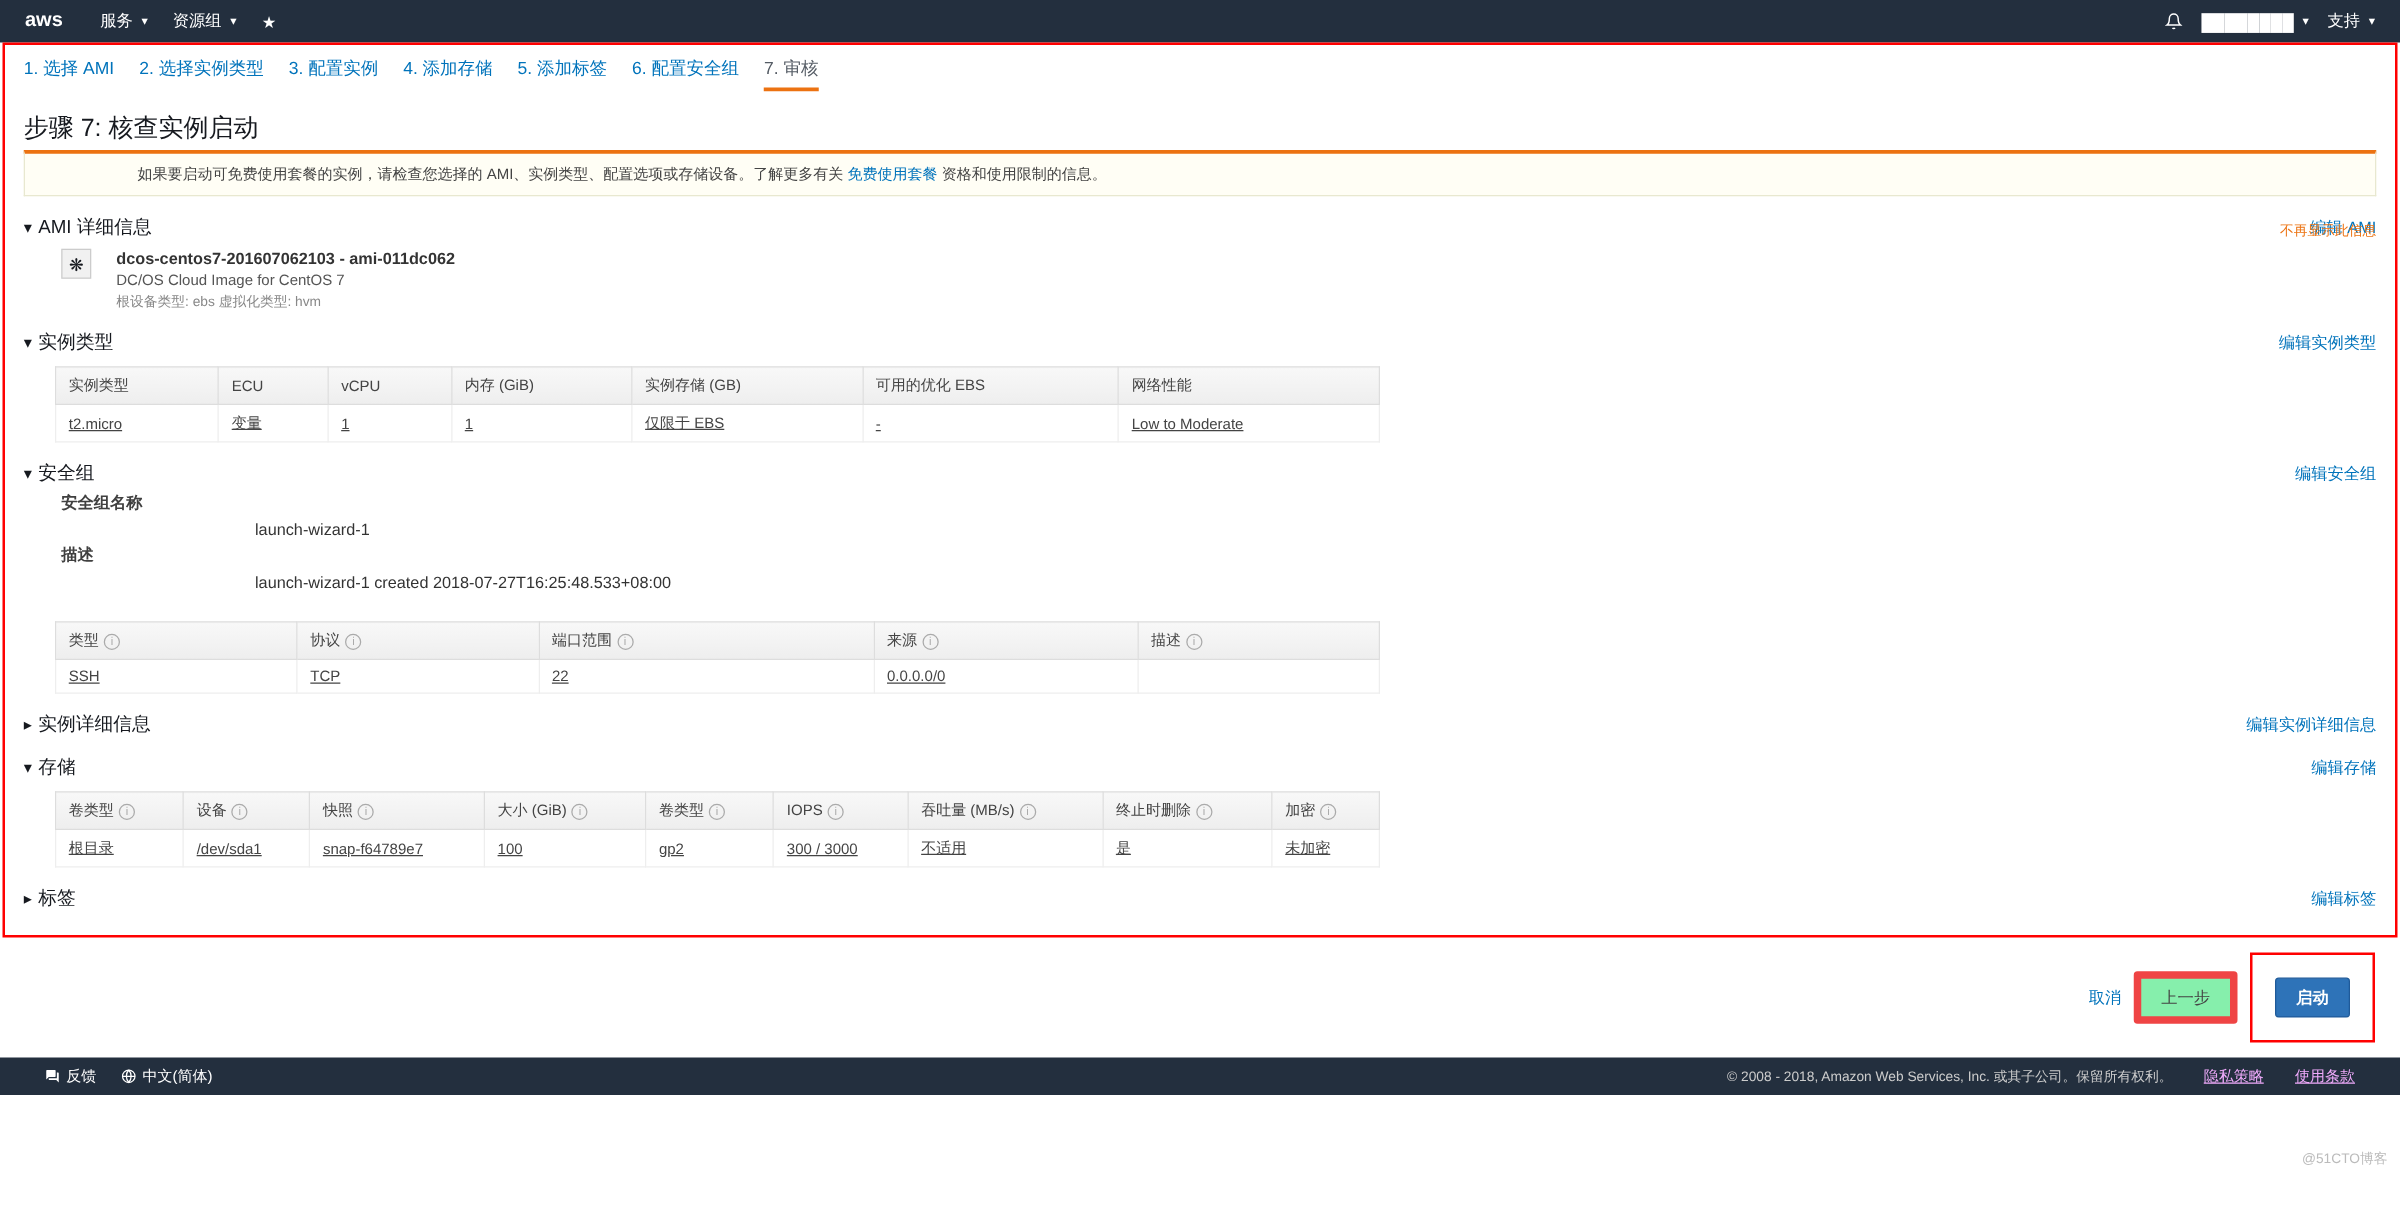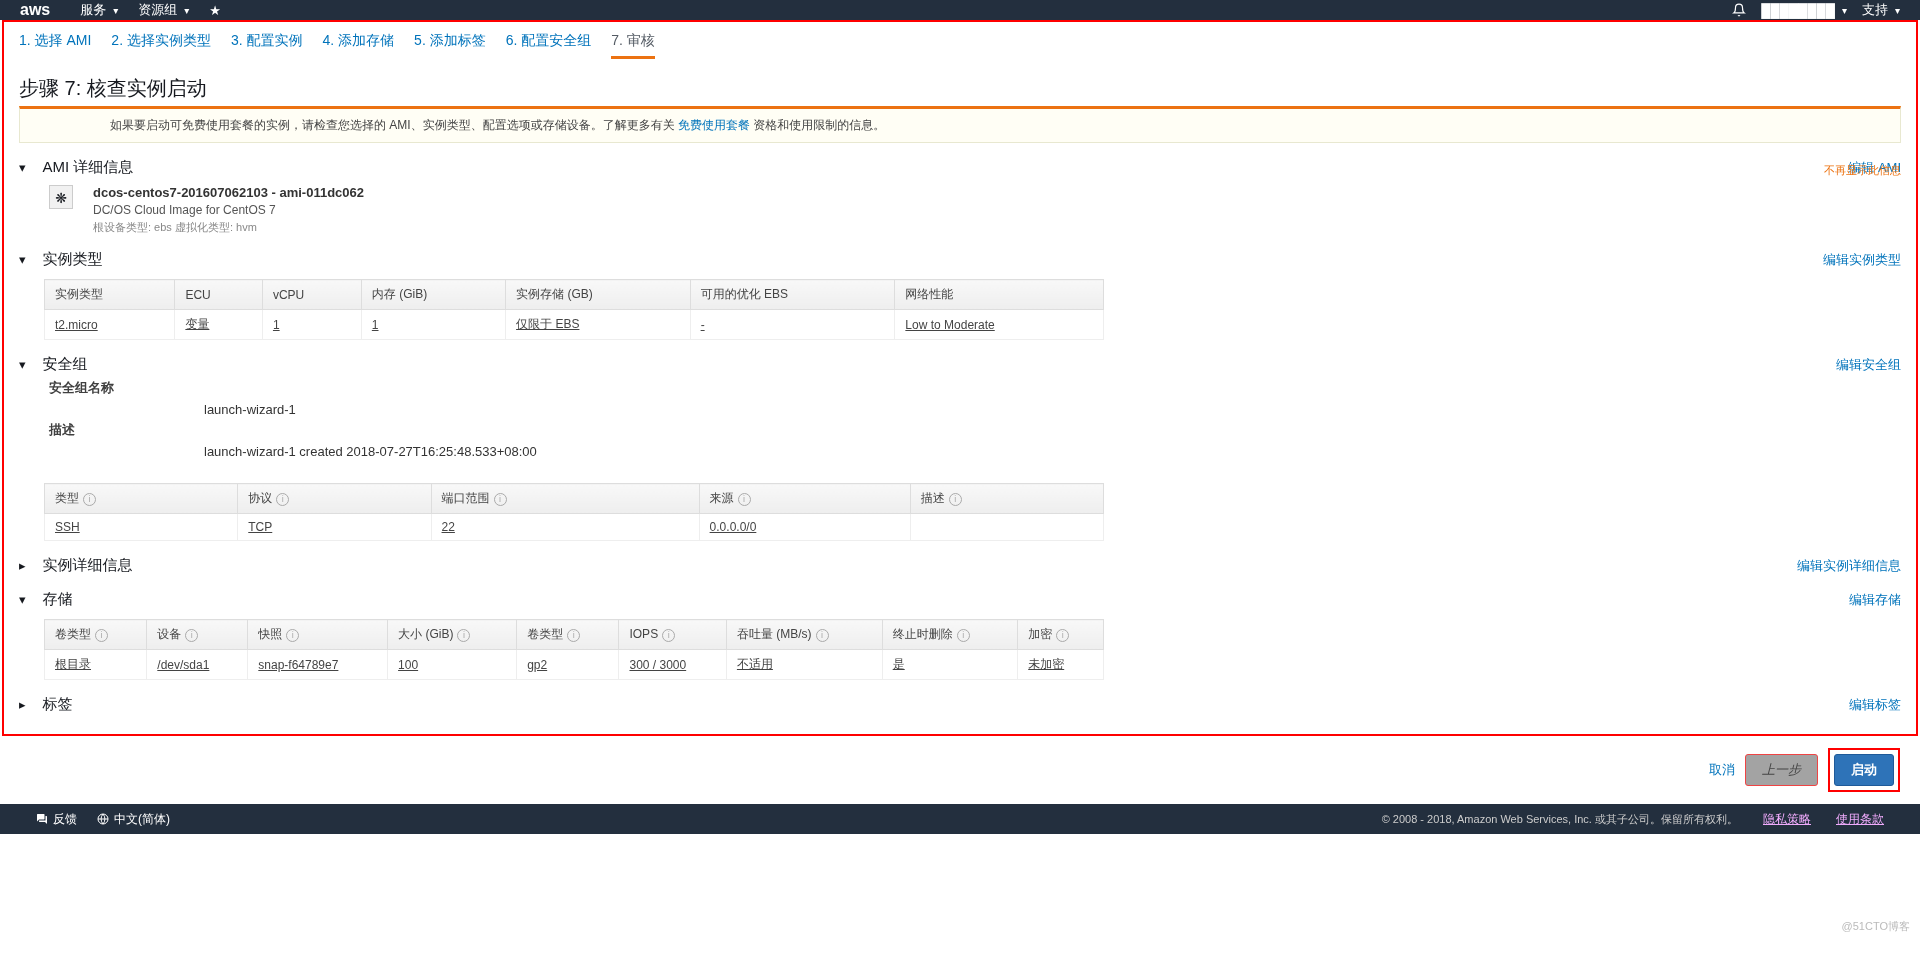--- a/index.html
+++ b/index.html
@@ -1,17 +1,17 @@
 <!DOCTYPE html>
 <html><head>
 <meta charset="utf-8">
 <style>
 * { margin:0; padding:0; box-sizing:border-box; font-family:"Amazon Ember","Helvetica Neue",Arial,sans-serif; }
 body { background:#fff; font-size:12px; color:#16191f; }
-.topnav { background:#232f3e; height:20px; display:flex; align-items:center; padding:0 20px; color:#fff; }
+.topnav { background:#232f3e; height:34px; display:flex; align-items:center; padding:0 20px; color:#fff; }
 .topnav .logo { font-weight:bold; font-size:16px; color:#fff; margin-right:30px; }
 .topnav .nav-item { margin-right:20px; cursor:pointer; font-size:13px; display:flex; align-items:center; gap:4px; }
 .topnav .spacer { flex:1; }
 .topnav .right-item { margin-left:15px; cursor:pointer; font-size:13px; display:flex; align-items:center; gap:4px; }
 .caret::after { content:"▾"; font-size:10px; margin-left:3px; }
 .pin-icon { font-size:14px; }
 
 .redbox { border:2px solid red; margin:0 2px; padding:0; }
 .main { padding:5px 15px 0 15px; position:relative; }
 
@@ -19,21 +19,21 @@
 .steps a { color:#0073bb; text-decoration:none; cursor:pointer; }
 .steps .active { color:#545b64; border-bottom:3px solid #ec7211; padding-bottom:6px; }
 
 .h1 { font-size:20px; font-weight:300; color:#16191f; margin:8px 0 4px 0; }
 .banner-wrap { position:relative; }
 .banner { background:#fffef5; border:1px solid #e8e8d0; border-top:3px solid #ec7211; padding:8px 10px 8px 90px; font-size:12px; color:#444; }
 .banner a { color:#0073bb; text-decoration:none; }
 .dismiss { position:absolute; right:0; top:100%; color:#ec7211; font-size:11px; margin-top:20px; cursor:pointer; }
 
 .section { margin-top:15px; }
-.section-head { display:flex; align-items:center;gap:12px; }
+.section-head { display:flex; align-items:center; }
 .section-head .arrow { font-size:13px; margin-right:5px; cursor:pointer; }
 .section-head .arrow.collapsed::before { content:"▸"; }
 .section-head .arrow.expanded::before { content:"▾"; }
 .section-head h2 { font-size:15px; font-weight:400; color:#16191f; flex:1; }
 .section-head .edit-link { color:#0073bb; font-size:13px; cursor:pointer; }
 
 .ami-block { display:flex; gap:20px; padding:8px 0 0 30px; }
 .ami-icon { width:24px; height:24px; background:#f1f1f1; border:1px solid #ccc; display:inline-block; font-size:14px; text-align:center; line-height:24px; }
 .ami-text .title { font-weight:bold; font-size:13px; color:#333; }
 .ami-text .desc { font-size:12px; color:#555; margin-top:3px; }
@@ -46,22 +46,22 @@
 .kv { padding:5px 0 10px 30px; font-size:13px; }
 .kv-row { display:flex; margin-bottom:4px; }
 .kv-row .k { width:155px; color:#404040; font-weight:bold; }
 .kv-row .v { color:#333;margin-top:23px; }
 
 .info-i { display:inline-block; width:13px; height:13px; border:1px solid #aaa; border-radius:50%; font-size:9px; line-height:11px; text-align:center; color:#aaa; margin-left:4px; }
 
 .footer-actions { display:flex; justify-content:flex-end; align-items:center; gap:10px; padding:12px 20px; }
 .footer-actions .cancel { color:#0073bb; cursor:pointer; font-size:13px; }
 .footer-actions button { padding:6px 16px; font-size:13px; border-radius:3px; cursor:pointer; }
-.btn-prev { background:#a3a3a3; border:1px solid #ef4444; color:#444;font-style:italic; }
-.btn-launch-box { border:2px solid red; padding:4px; display:inline-block; }
+.btn-prev { background:#86efac; border:6px solid #ef4444; color:#444; }
+.btn-launch-box { border:2px solid red; padding:18px; display:inline-block; }
 .btn-launch { background:#2e73b8; border:1px solid #1f5a99; color:#fff; font-weight:bold; }
 
 .botnav { background:#232f3e; height:30px; display:flex; align-items:center; padding:0 36px; color:#fff; font-size:12px; }
 .botnav .left-item { margin-right:20px; display:flex; align-items:center; gap:5px; cursor:pointer; }
 .botnav .spacer { flex:1; }
 .botnav .copyright { color:#ccc; font-size:11px; }
 .botnav .rlink { margin-left:25px; color:#f0abfc; cursor:pointer;text-decoration:underline; }
 .watermark { position:absolute; right:10px; bottom:40px; color:#bbb; font-size:11px; }
 </style>
 </head>

